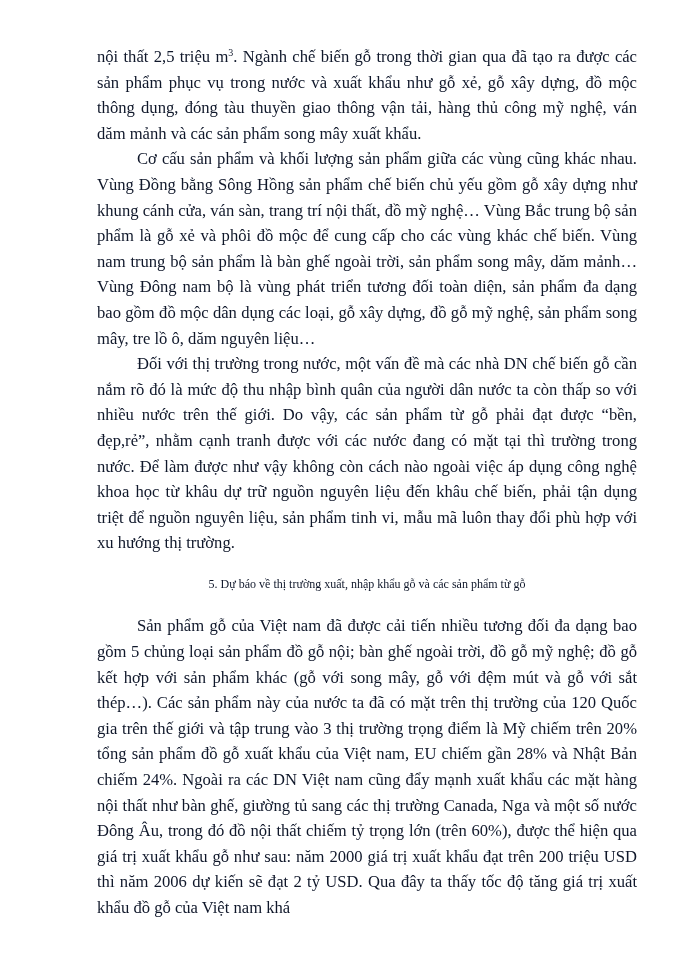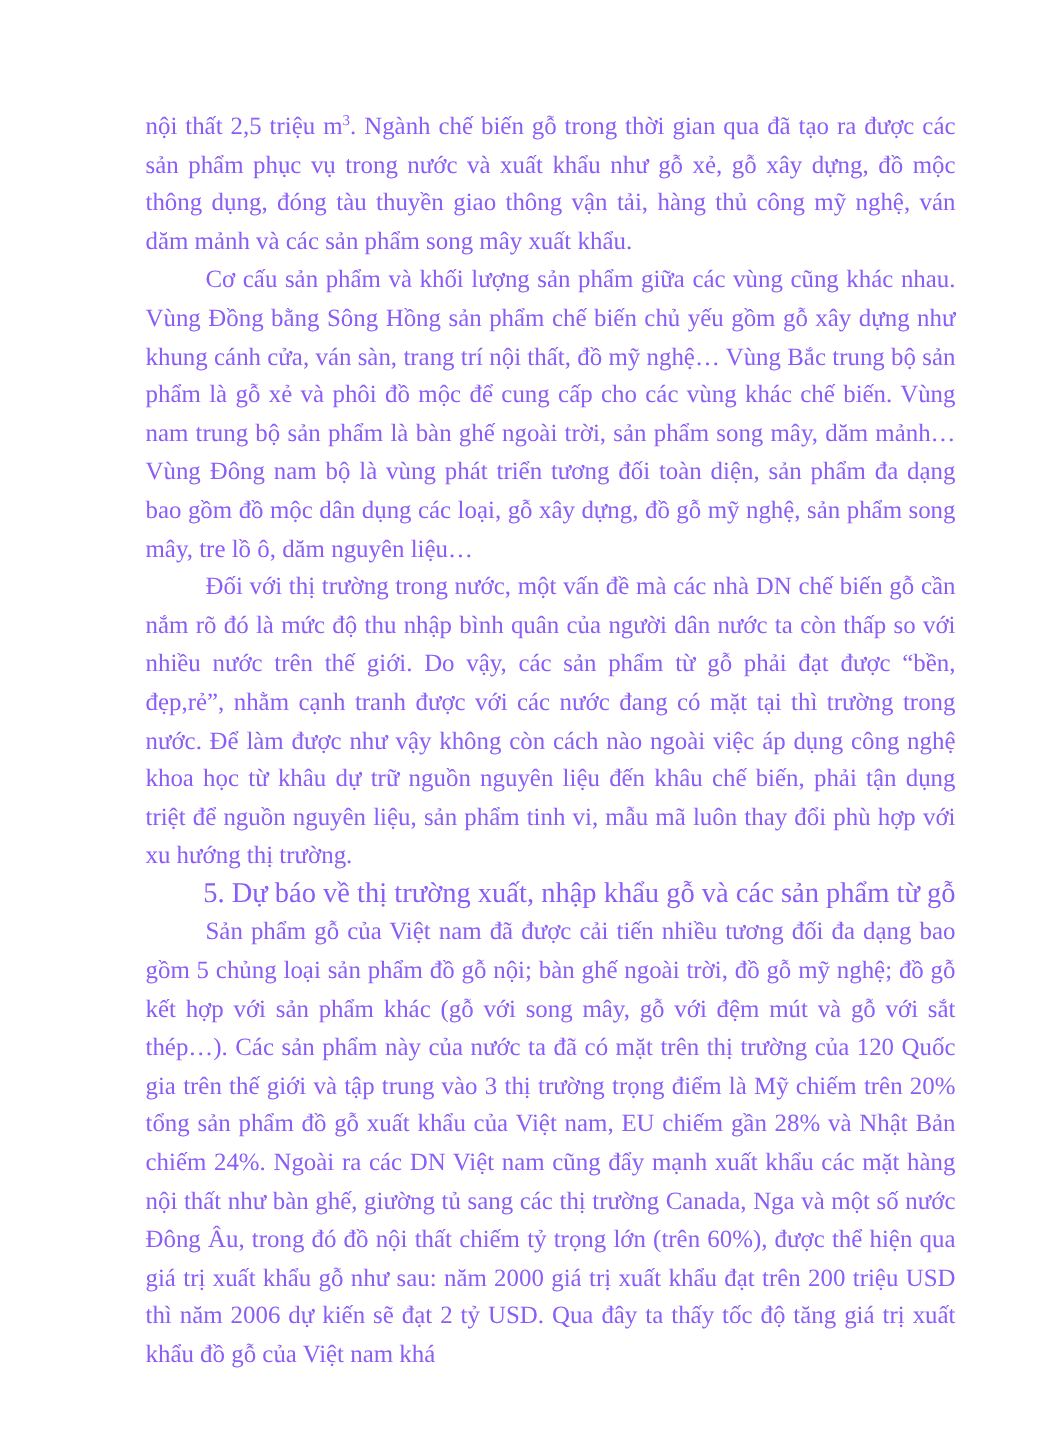--- a/index.html
+++ b/index.html
@@ -9,41 +9,41 @@
     }
     body {
       width: 700px;
       height: 960px;
       position: relative;
       overflow: hidden;
     }
     .page {
       position: absolute;
       left: 97px;
-      top: 71px;
+      top: 44px;
       width: 540px;
       font-family: "Liberation Serif", "DejaVu Serif", serif;
       font-size: 16.6px;
       line-height: 25.6px;
-      color: #8b5cf6;
+      color: #0f172a;
     }
     .para {
       margin: 0;
       text-align: justify;
       text-indent: 40px;
     }
     .para.cont {
       text-indent: 0;
     }
     .heading {
-      margin: 0;
-      text-align: right;
+      margin: 16px;
+      text-align: center;
       text-indent: 0;
       font-weight: normal;
-      font-size: 19px;
+      font-size: 12px;
     }
     sup {
       font-size: 10px;
       line-height: 0;
       vertical-align: 6px;
     }
   </style>
 </head>
 <body>
 

